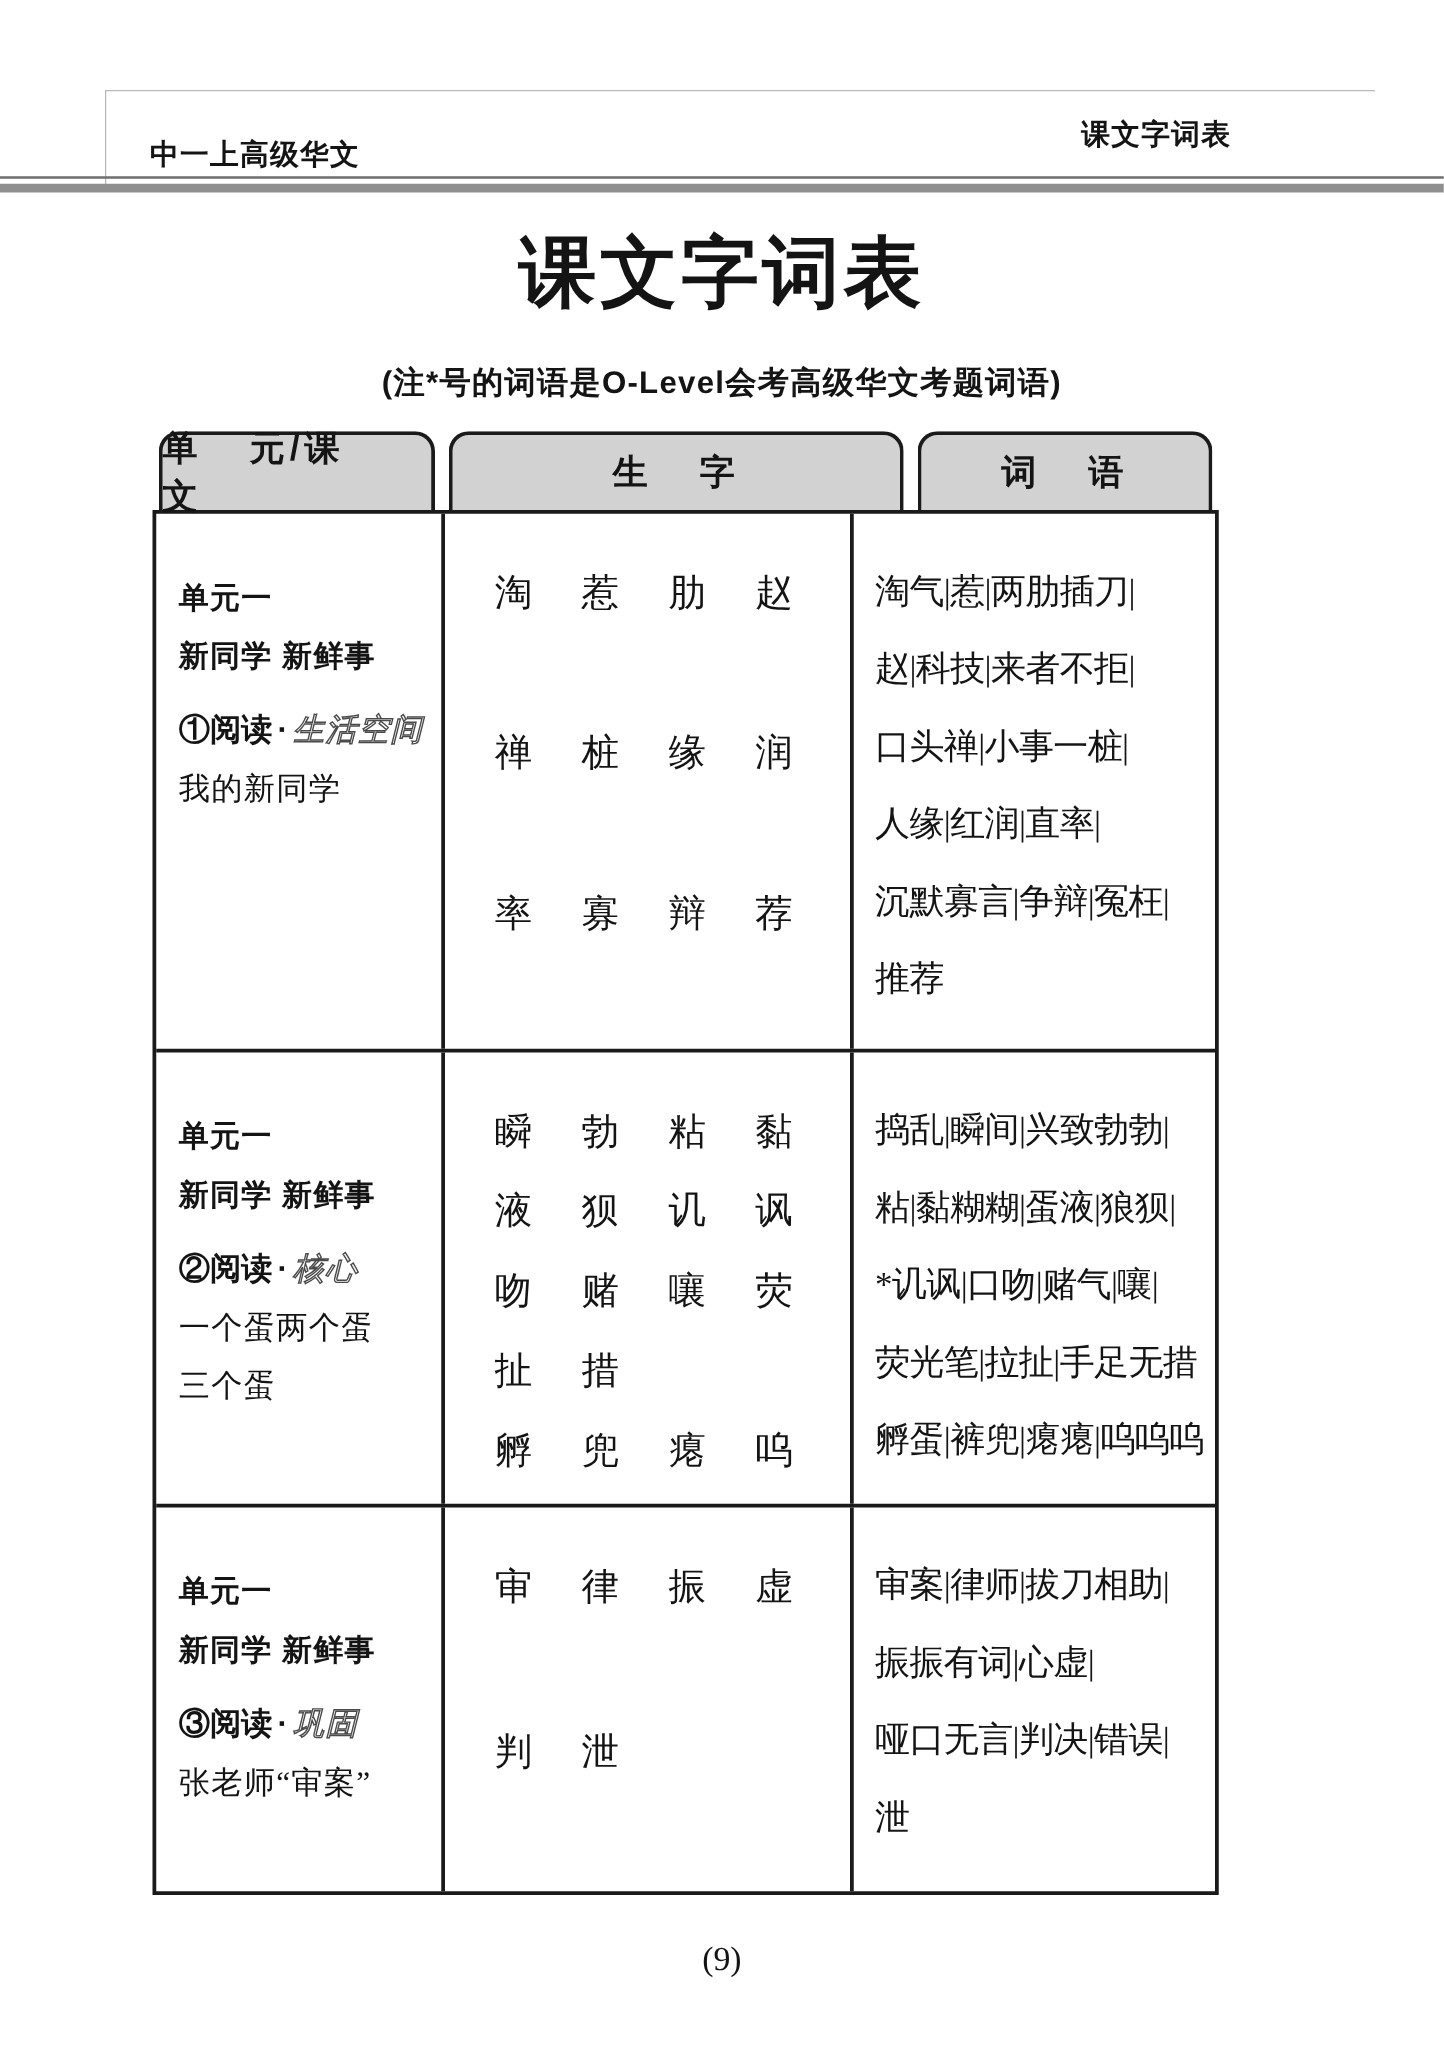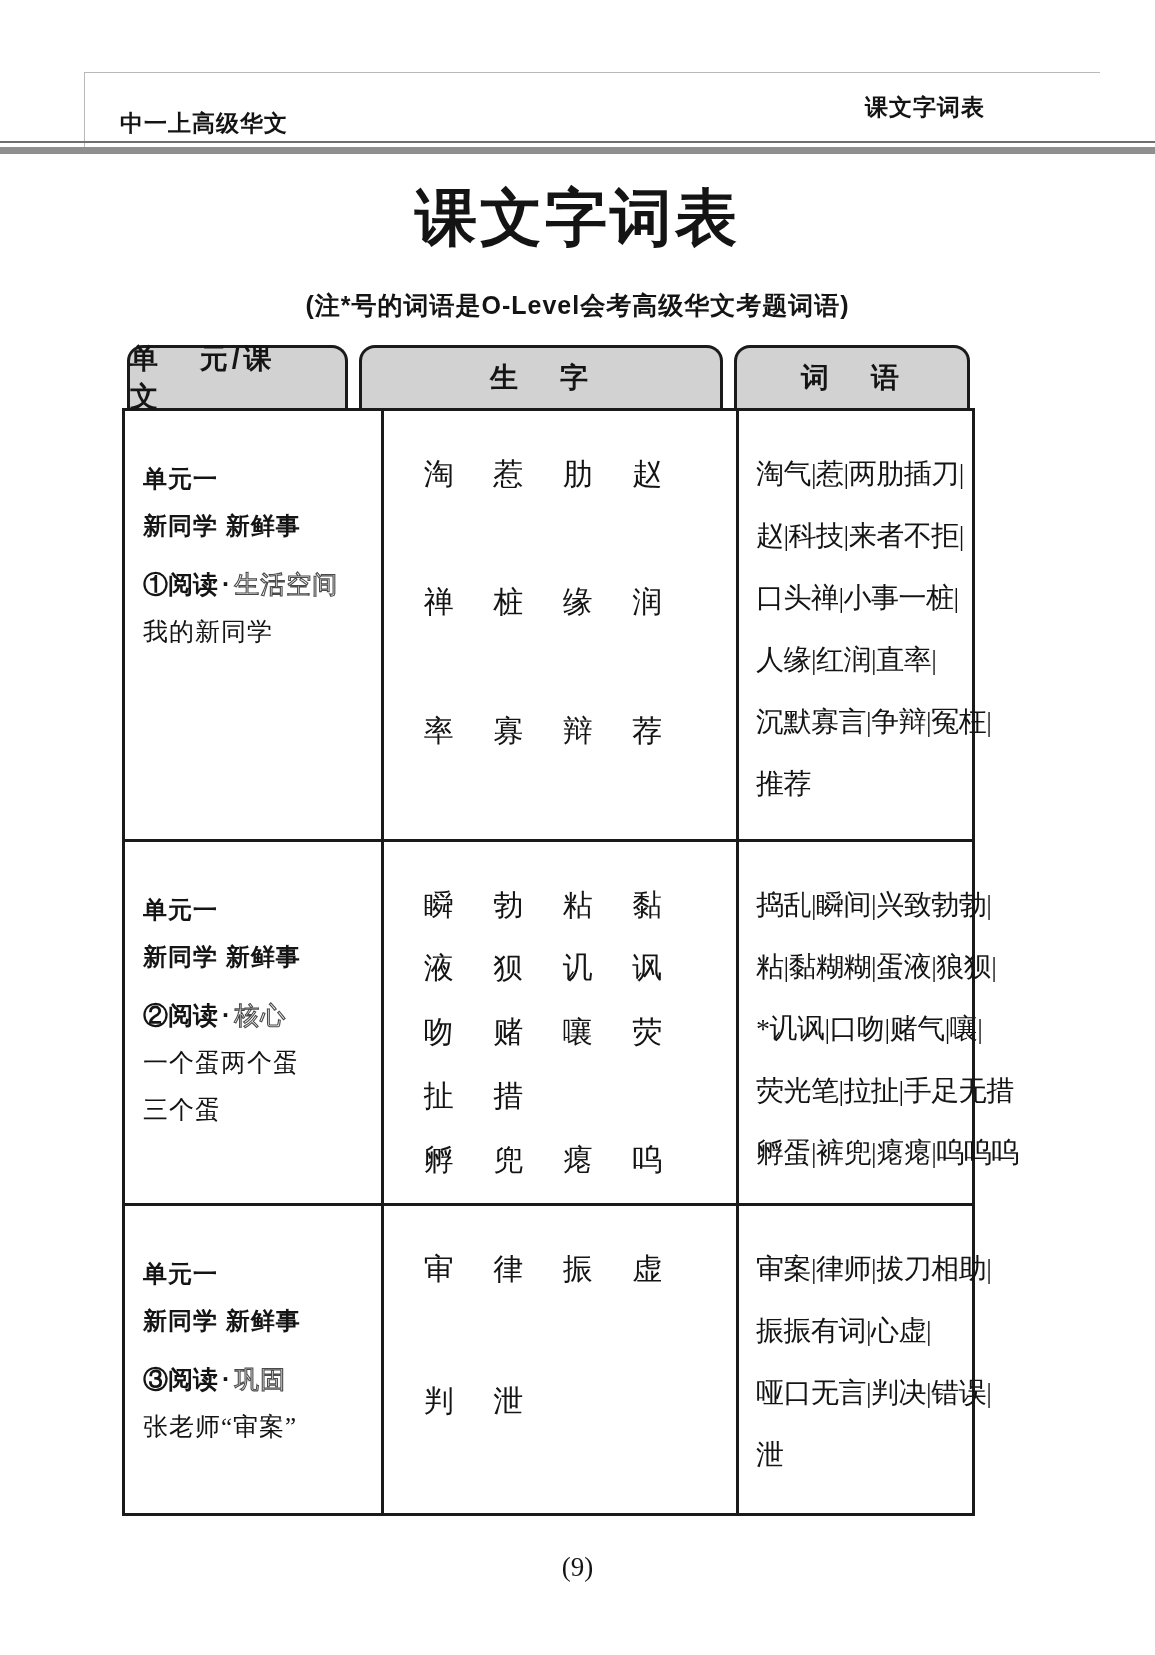--- a/index.html
+++ b/index.html
@@ -28,34 +28,34 @@
   .vhead-cell{
     box-sizing:border-box;height:63px;background:#d2d2d2;
     border:3px solid #1a1a1a;border-bottom:none;border-radius:16px 16px 0 0;
     display:flex;align-items:center;justify-content:center;
     font-size:28px;font-weight:bold;word-spacing:26px;letter-spacing:4px;
   }
   .vhead-cell.c1{width:221px;}
   .vhead-cell.c2{width:364px;}
   .vhead-cell.c3{flex:1;}
   .vbody{border:3px solid #1a1a1a;}
-  .trow{display:grid;grid-template-columns:228px 327px 1fr;gap:28px;}
+  .trow{display:grid;grid-template-columns:228px 327px 1fr;}
   .trow + .trow{border-top:3px solid #1a1a1a;}
   .trow:nth-child(1){min-height:428px;}
   .trow:nth-child(2){min-height:361px;}
   .trow:nth-child(3){min-height:307px;}
   .cell{box-sizing:border-box;}
   .cell + .cell{border-left:3px solid #1a1a1a;}
   
   .unit-cell{padding:44px 14px 12px 18px;}
   .unit-line{font-size:24px;font-weight:bold;line-height:47px;letter-spacing:1px;}
   .reading-line{margin-top:12px;line-height:47px;font-size:25px;white-space:nowrap;}
   .reading-prefix{font-weight:bold;}
   .reading-dot{font-weight:bold;margin:0 4px;}
-  .outline-text{color:#8a8a8a;letter-spacing:1px;}
+  .outline-text{color:#8a8a8a;letter-spacing:1px;font-style:italic;}
   @supports (-webkit-text-stroke: 1px #000) {
     .outline-text{color:#fbfbfb;-webkit-text-stroke:1.1px #4a4a4a;}
   }
   .lesson-line{font-family:Liberation Serif, serif;font-size:25px;line-height:47px;letter-spacing:1px;}
   
   .char-grid{display:grid;grid-template-columns:repeat(4,1fr);padding:32px 26px 10px 20px;
     font-family:"Liberation Serif",serif;}
   .char-cell{height:62px;display:flex;align-items:center;justify-content:center;font-size:30px;}
   
   .words-cell{padding:32px 8px 12px 17px;font-family:"Liberation Serif",serif;}

